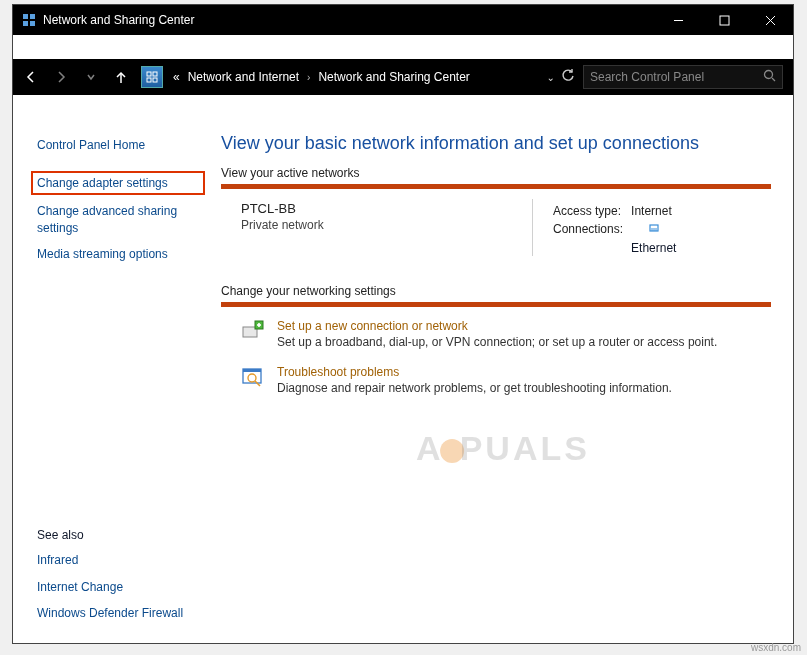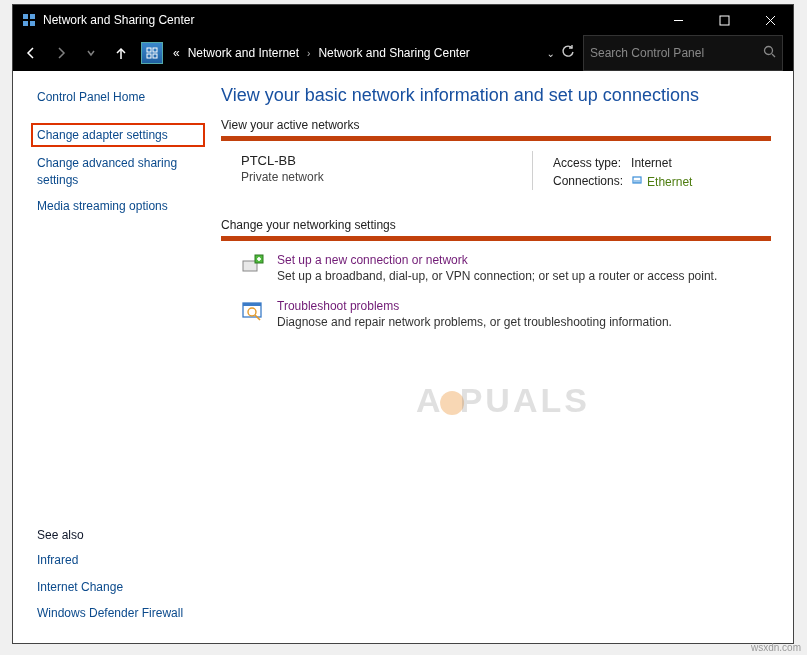--- a/index.html
+++ b/index.html
@@ -15,20 +15,21 @@
   .window {
     position: absolute;
     left: 12px;
     top: 4px;
     width: 782px;
     height: 640px;
     background: #fff;
     border: 1px solid #444;
     display: flex;
     flex-direction: column;
+    gap: 24px;
   }
   
   .titlebar {
     height: 30px;
     background: #000;
     color: #fff;
     display: flex;
     align-items: center;
     padding-left: 8px;
     padding-right: 0;
@@ -77,21 +78,21 @@
     gap: 8px;
     padding-left: 4px;
   }
   .crumb-sep { color: #bbb; font-size: 10px; }
   .refresh-group {
     display: flex; align-items: center; gap: 6px;
     padding-right: 6px;
     color: #ddd;
   }
   .searchbox {
-    width: 200px; height: 36px;
+    width: 200px; height: 24px;
     background: #111;
     border: 1px solid #333;
     display: flex; align-items: center;
     padding: 0 6px;
     margin-right: 6px;
     color: #888;
     font-size: 12px;
   }
   .searchbox input {
     background: transparent; border: none; outline: none;
@@ -165,34 +166,34 @@
   .netrow .divider {
     width: 1px; background: #d0d0d0; margin: -2px 18px 2px 0;
   }
   .netrow .right {
     width: 220px;
     font-size: 12px;
   }
   .netrow .right table td { padding: 1px 6px 1px 0; vertical-align: top; }
   .netrow .right .label { color: #222; }
   .netrow .right .val { color: #222; }
-  .netrow .right .linkval { color:#4d7c0f; display:inline-flex; align-items:center; gap:4px; cursor:pointer;}
+  .netrow .right .linkval { color:#0f172a; display:inline-flex; align-items:center; gap:4px; cursor:pointer;flex-direction:column;}
   .settings-list { padding-left: 20px; }
   .setting-item {
     display: flex;
     gap: 12px;
     margin-bottom: 16px;
     align-items: flex-start;
   }
   .setting-item .icon {
     width: 24px; height: 24px; flex: none;
     display:flex; align-items:center; justify-content:center;
   }
   .setting-item .text .title {
-    color: #701a75; font-size: 12px; cursor:pointer;
+    color: #a16207; font-size: 12px; cursor:pointer;
   }
   .setting-item .text .desc {
     color: #333; font-size: 12px; padding-top: 2px;
   }
   
   .watermark {
     position: absolute;
     left: 50%; top: 310px;
     transform: translateX(-50%);
     font-size: 34px;

